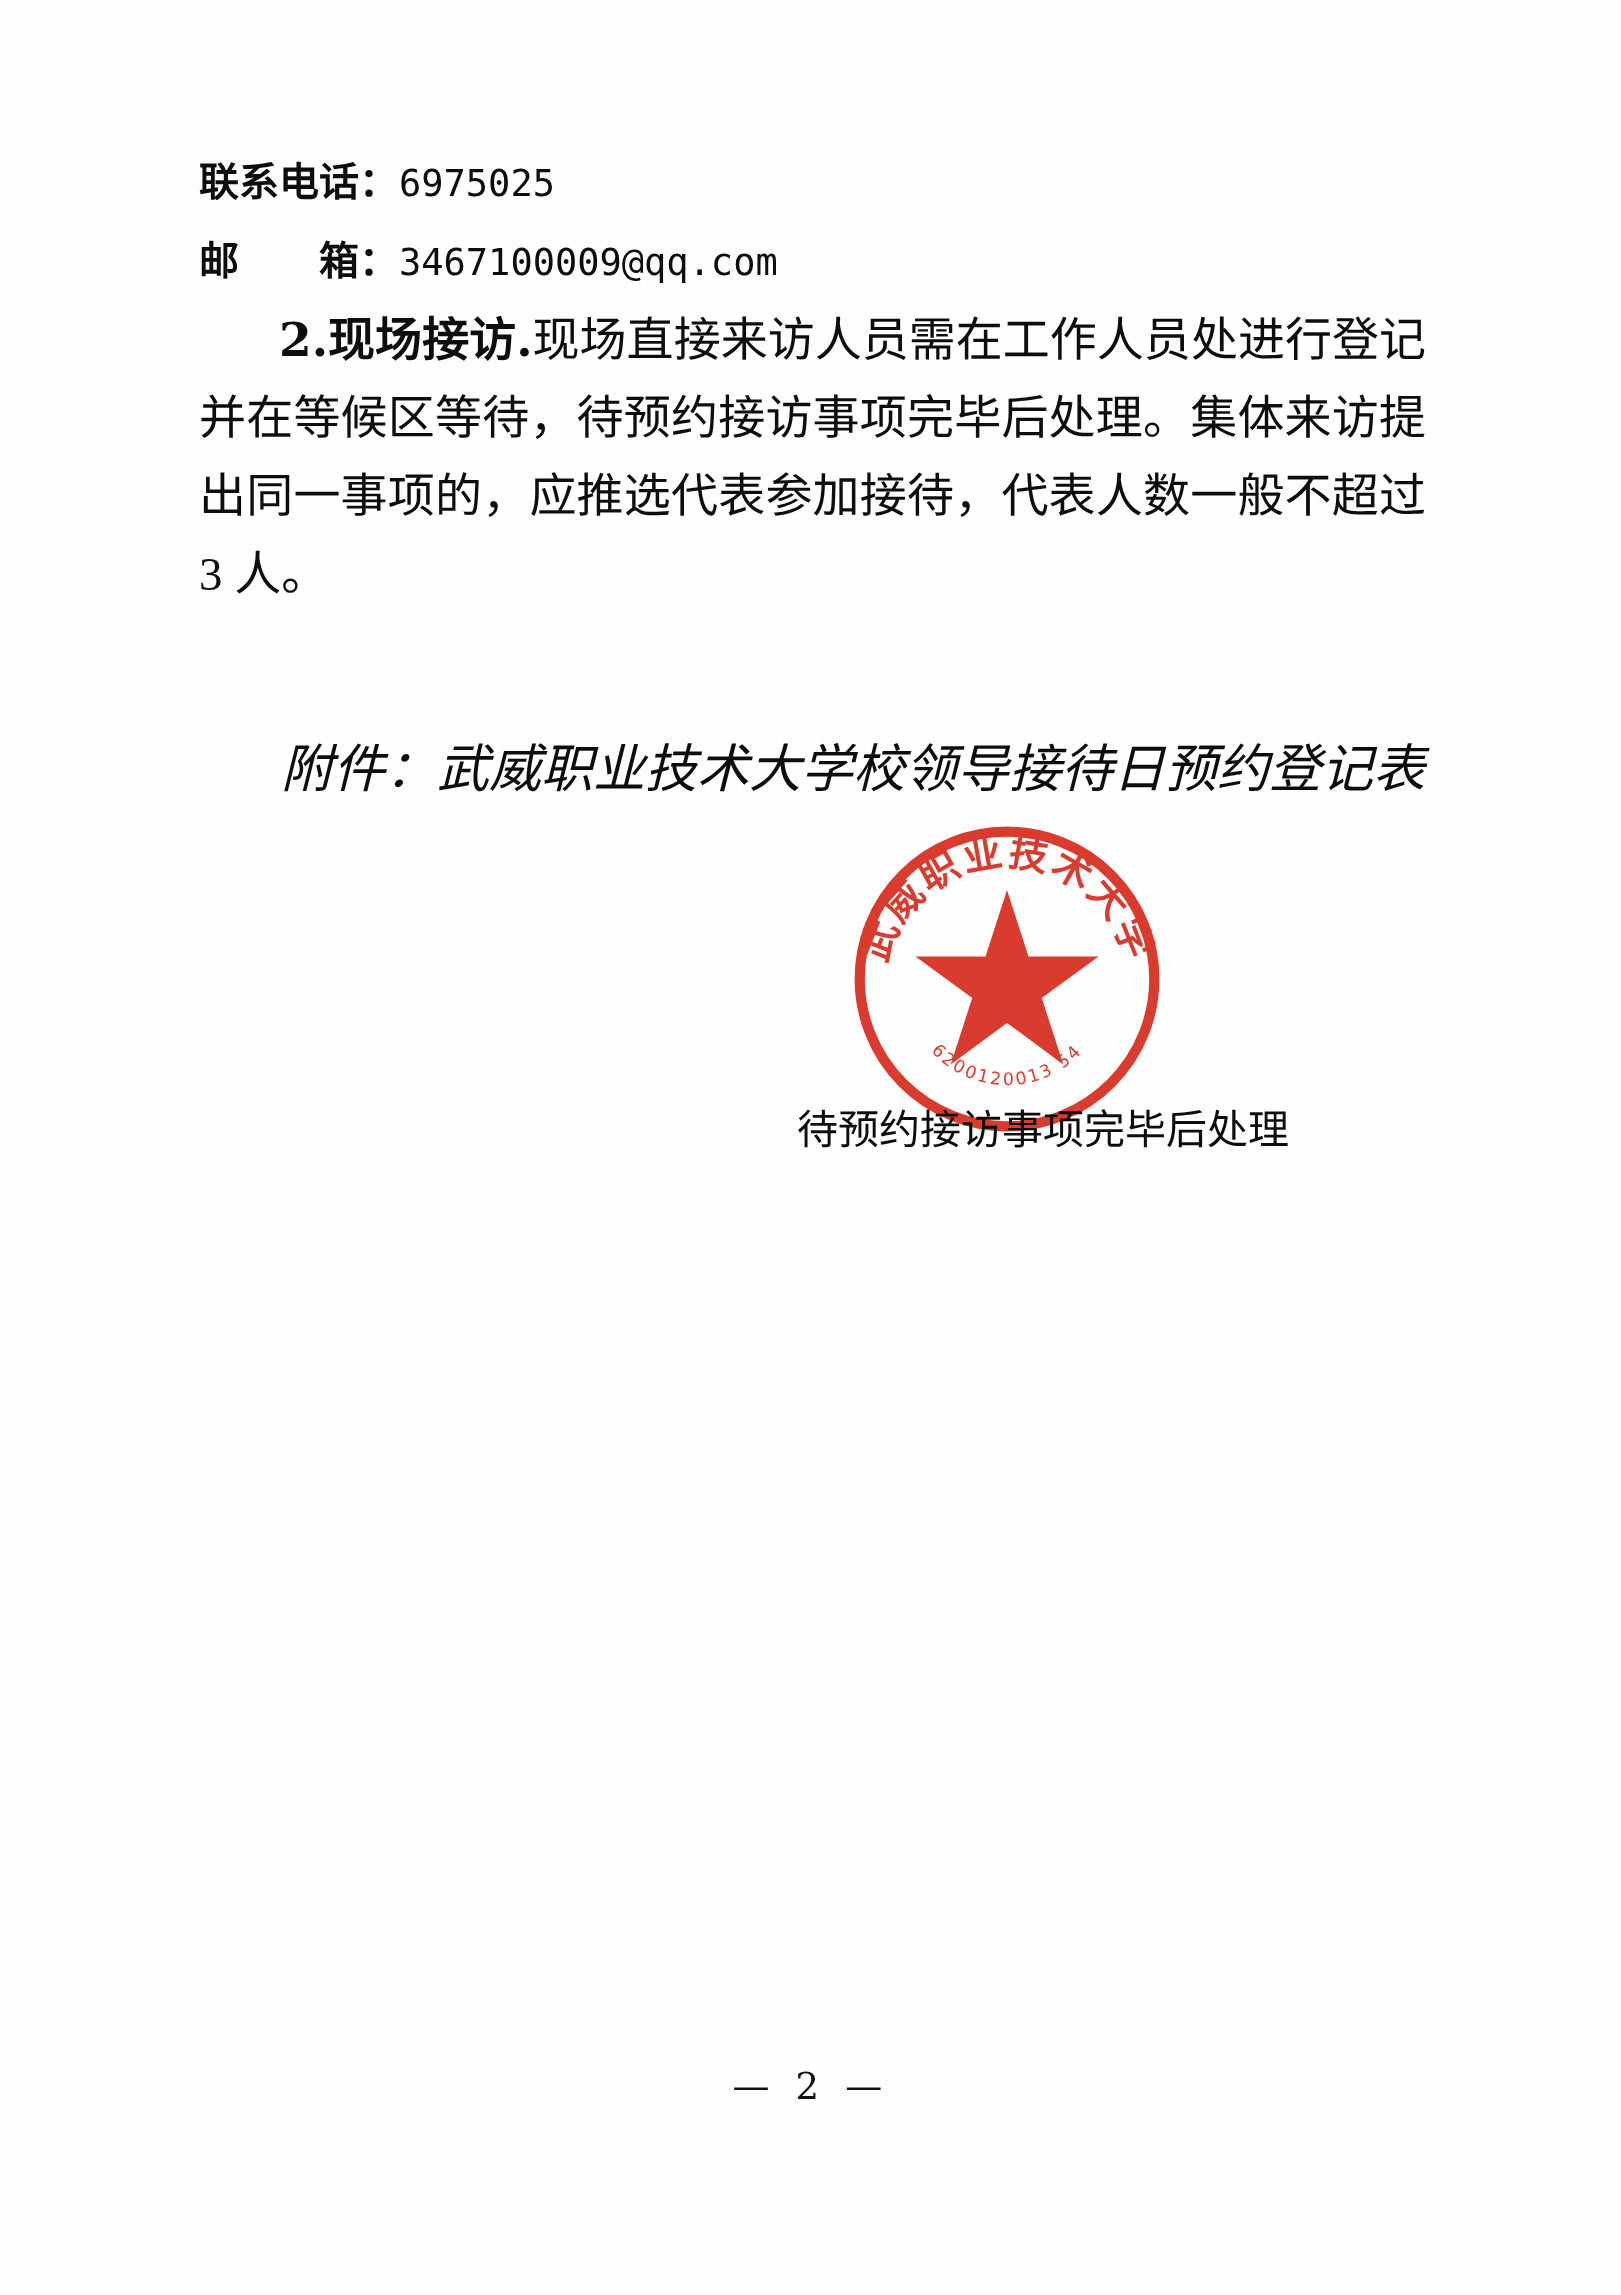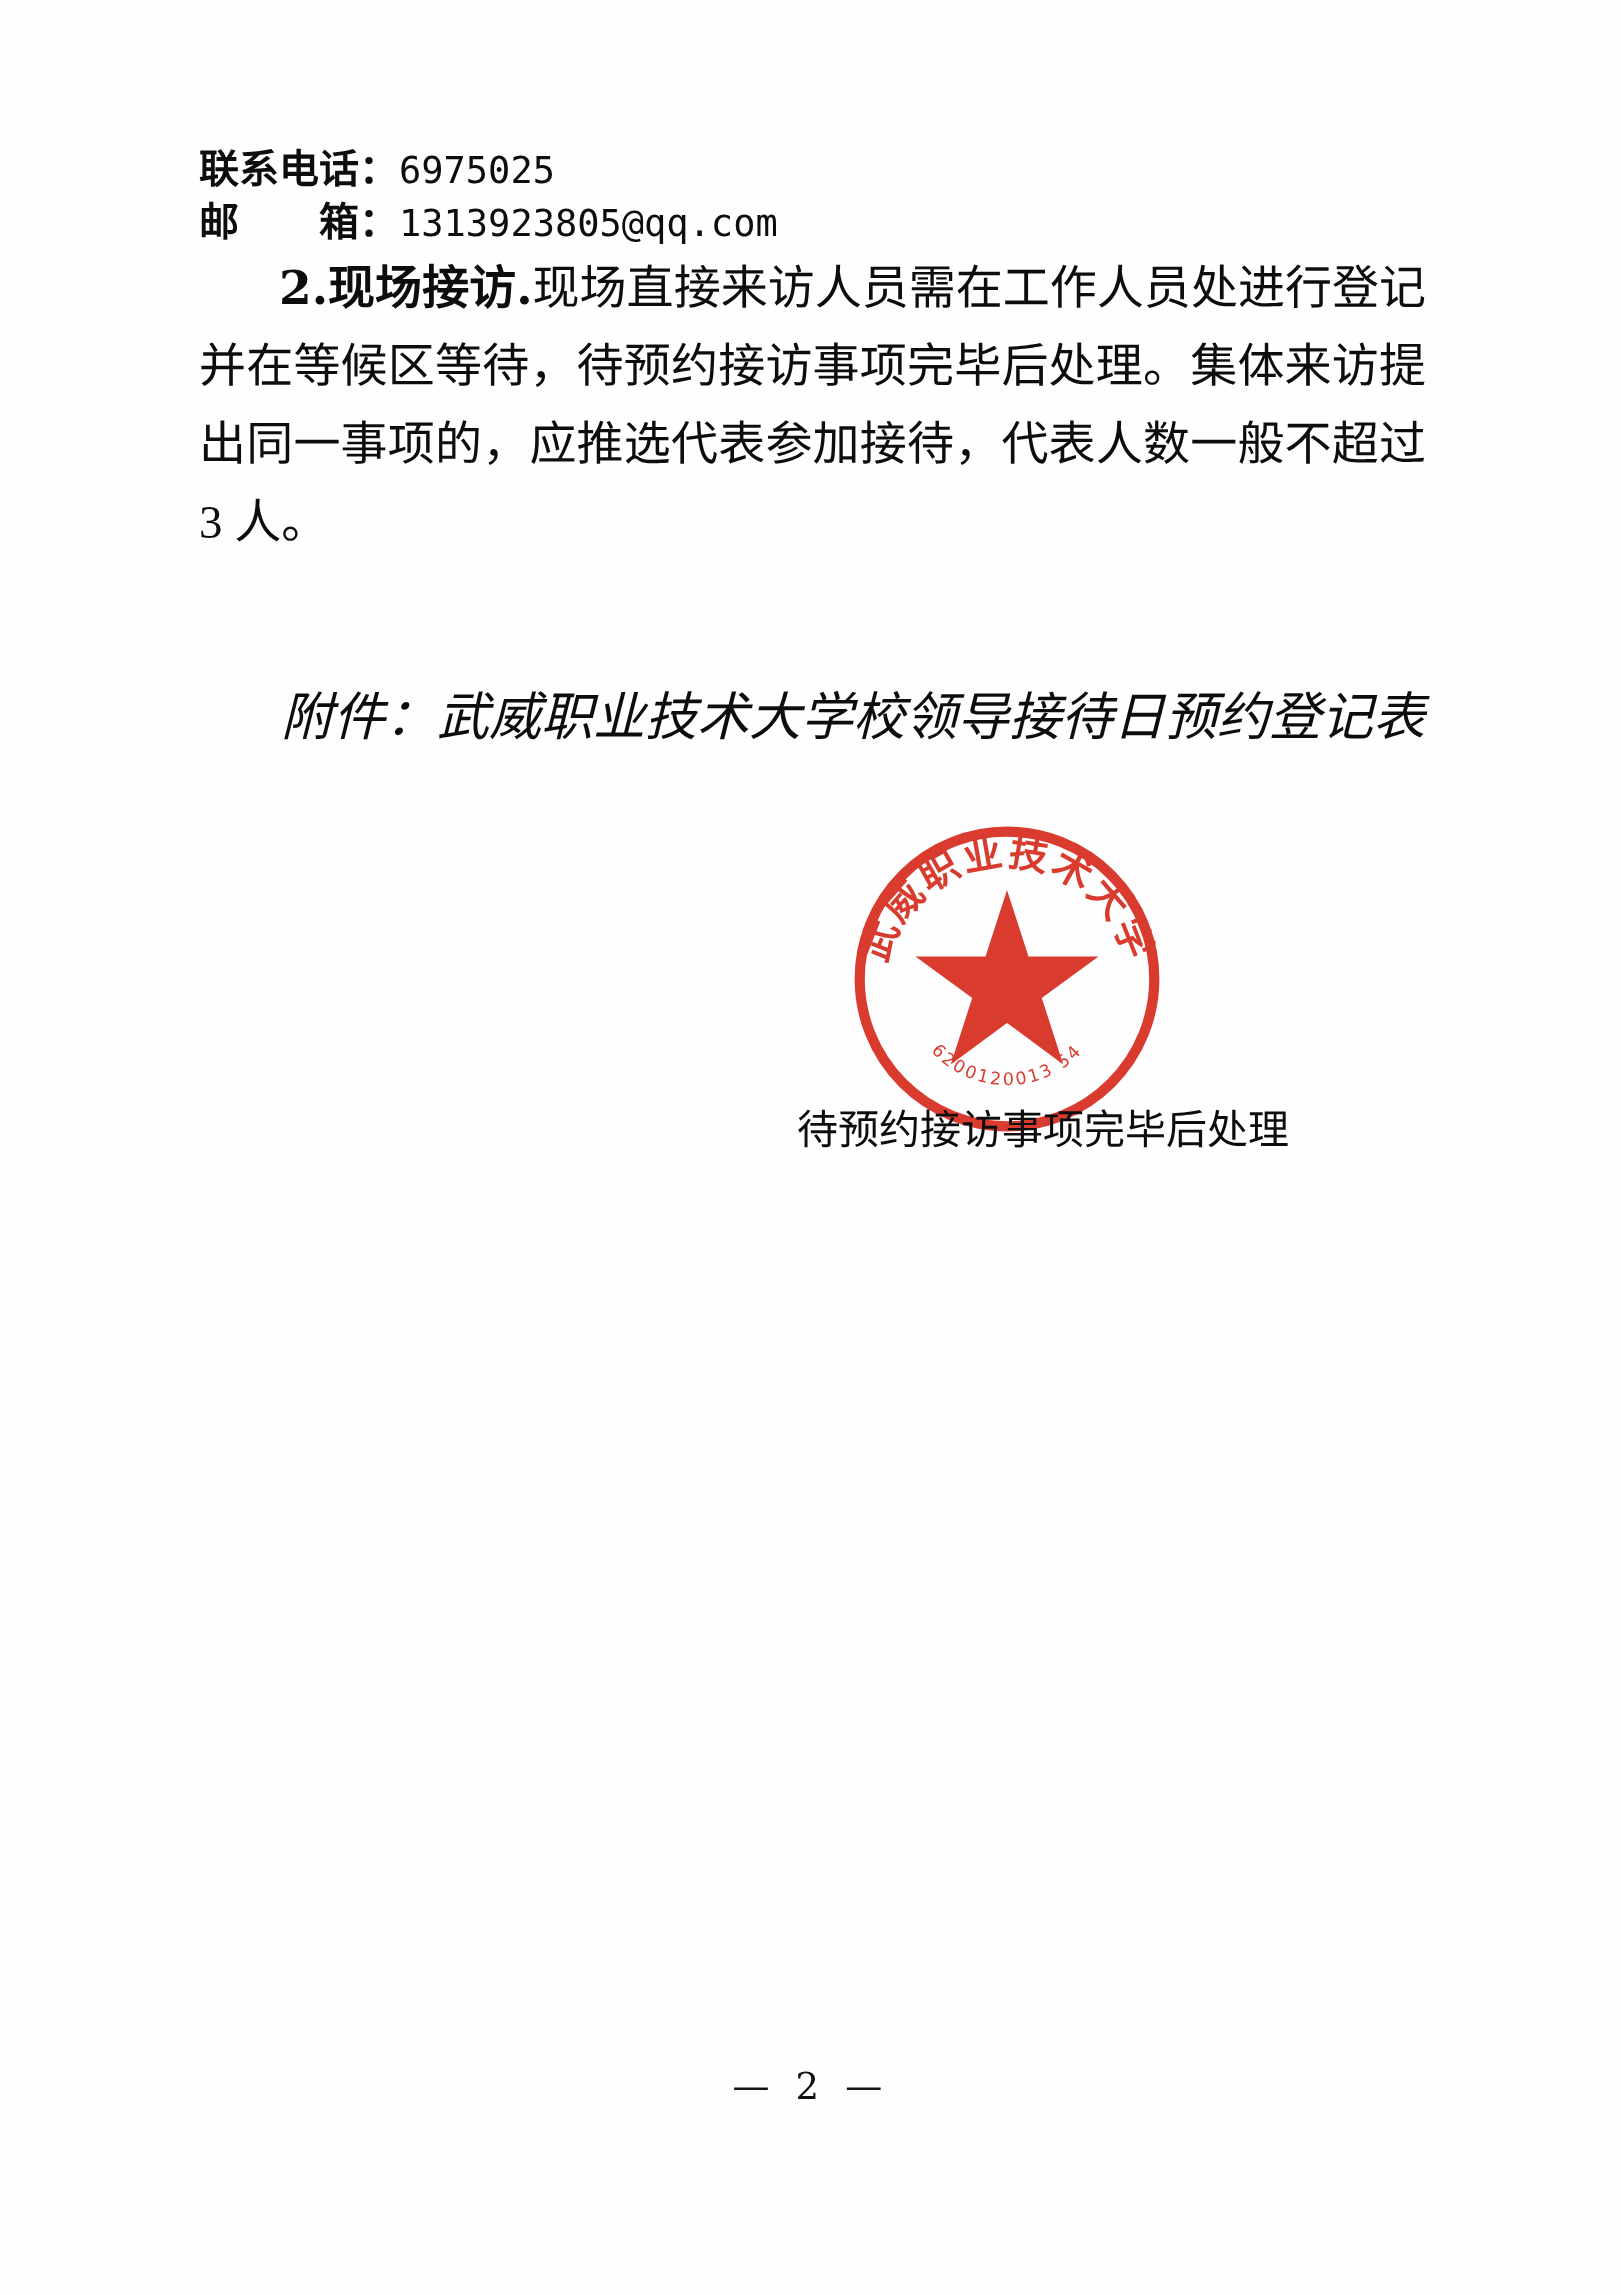--- a/index.html
+++ b/index.html
@@ -28,21 +28,21 @@
   .indent2 {
     text-indent: 80px;
   }
   .mono {
     font-family: "DejaVu Sans Mono", "Liberation Mono", monospace;
     font-size: 37px;
     letter-spacing: 0px;
   }
   .label-row {
     font-size: 40px;
-    line-height: 51px;
+    line-height: 77px;
     white-space: pre;
   }
   .label-bold {
     font-weight: bold;
     font-family: "DejaVu Serif", "Liberation Serif", serif;
   }
   .para {
     font-size: 47px;
     line-height: 78px;
     text-align: justify;
@@ -94,21 +94,21 @@
 </style>
 </head>
 <body>
 
 <div class="page">
 
   <div class="content">
 
     <div class="label-row"><span class="label-bold">联系电话：</span><span class="mono">6975025</span></div>
 
-    <div class="label-row"><span class="label-bold">邮　　箱：</span><span class="mono">1313923805@qq.com</span></div>
+    <div class="label-row"><span class="label-bold">邮　　箱：</span><span class="mono">3467100009@qq.com</span></div>
 
     <p class="para indent2"><span class="lead">2.现场接访.</span><span>现场直接来访人员需在工作人员处进行登记并在等候区等待，待预约接访事项完毕后处理。集体来访提出同一事项的，应推选代表参加接待，代表人数一般不超过 3 人。</span></p>
 
     <div class="attachment">附件：武威职业技术大学校领导接待日预约登记表</div>
 
   </div>
 
   <svg class="seal" viewBox="0 0 700 700" aria-hidden="true">
     <g opacity="0.92">
       <circle cx="350" cy="350" r="288" fill="none" stroke="#d72b1e" stroke-width="20"></circle>

